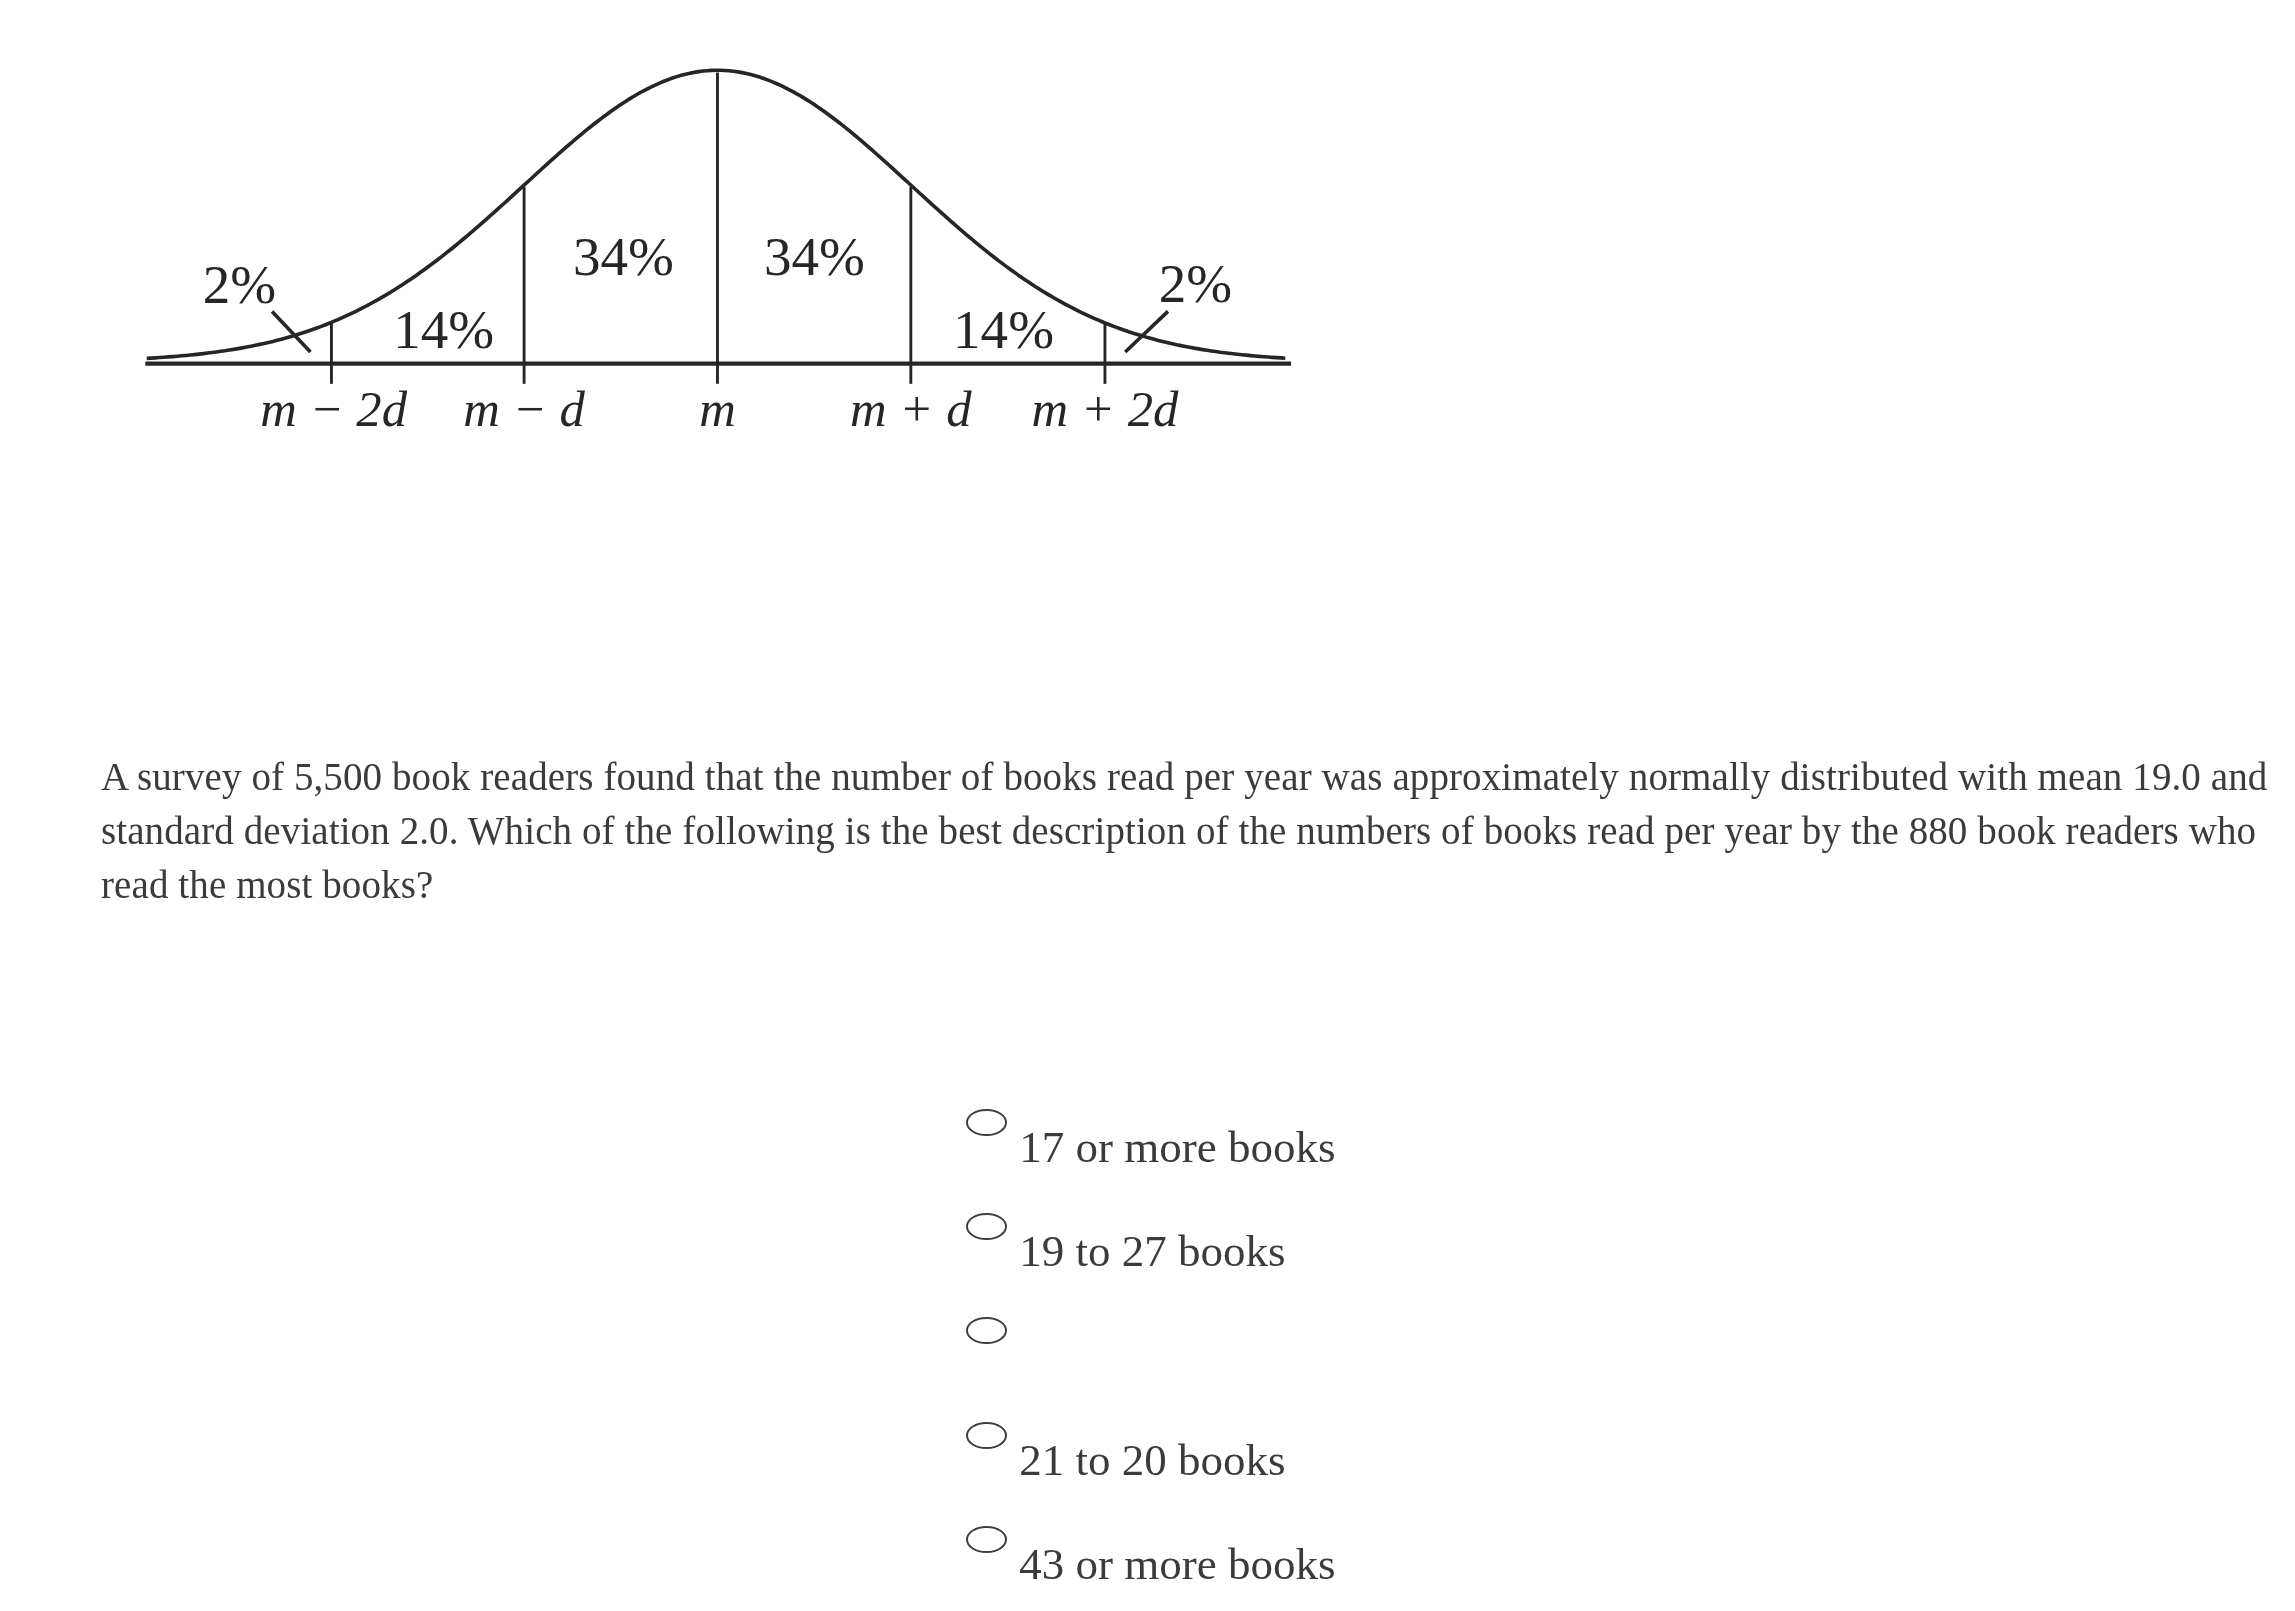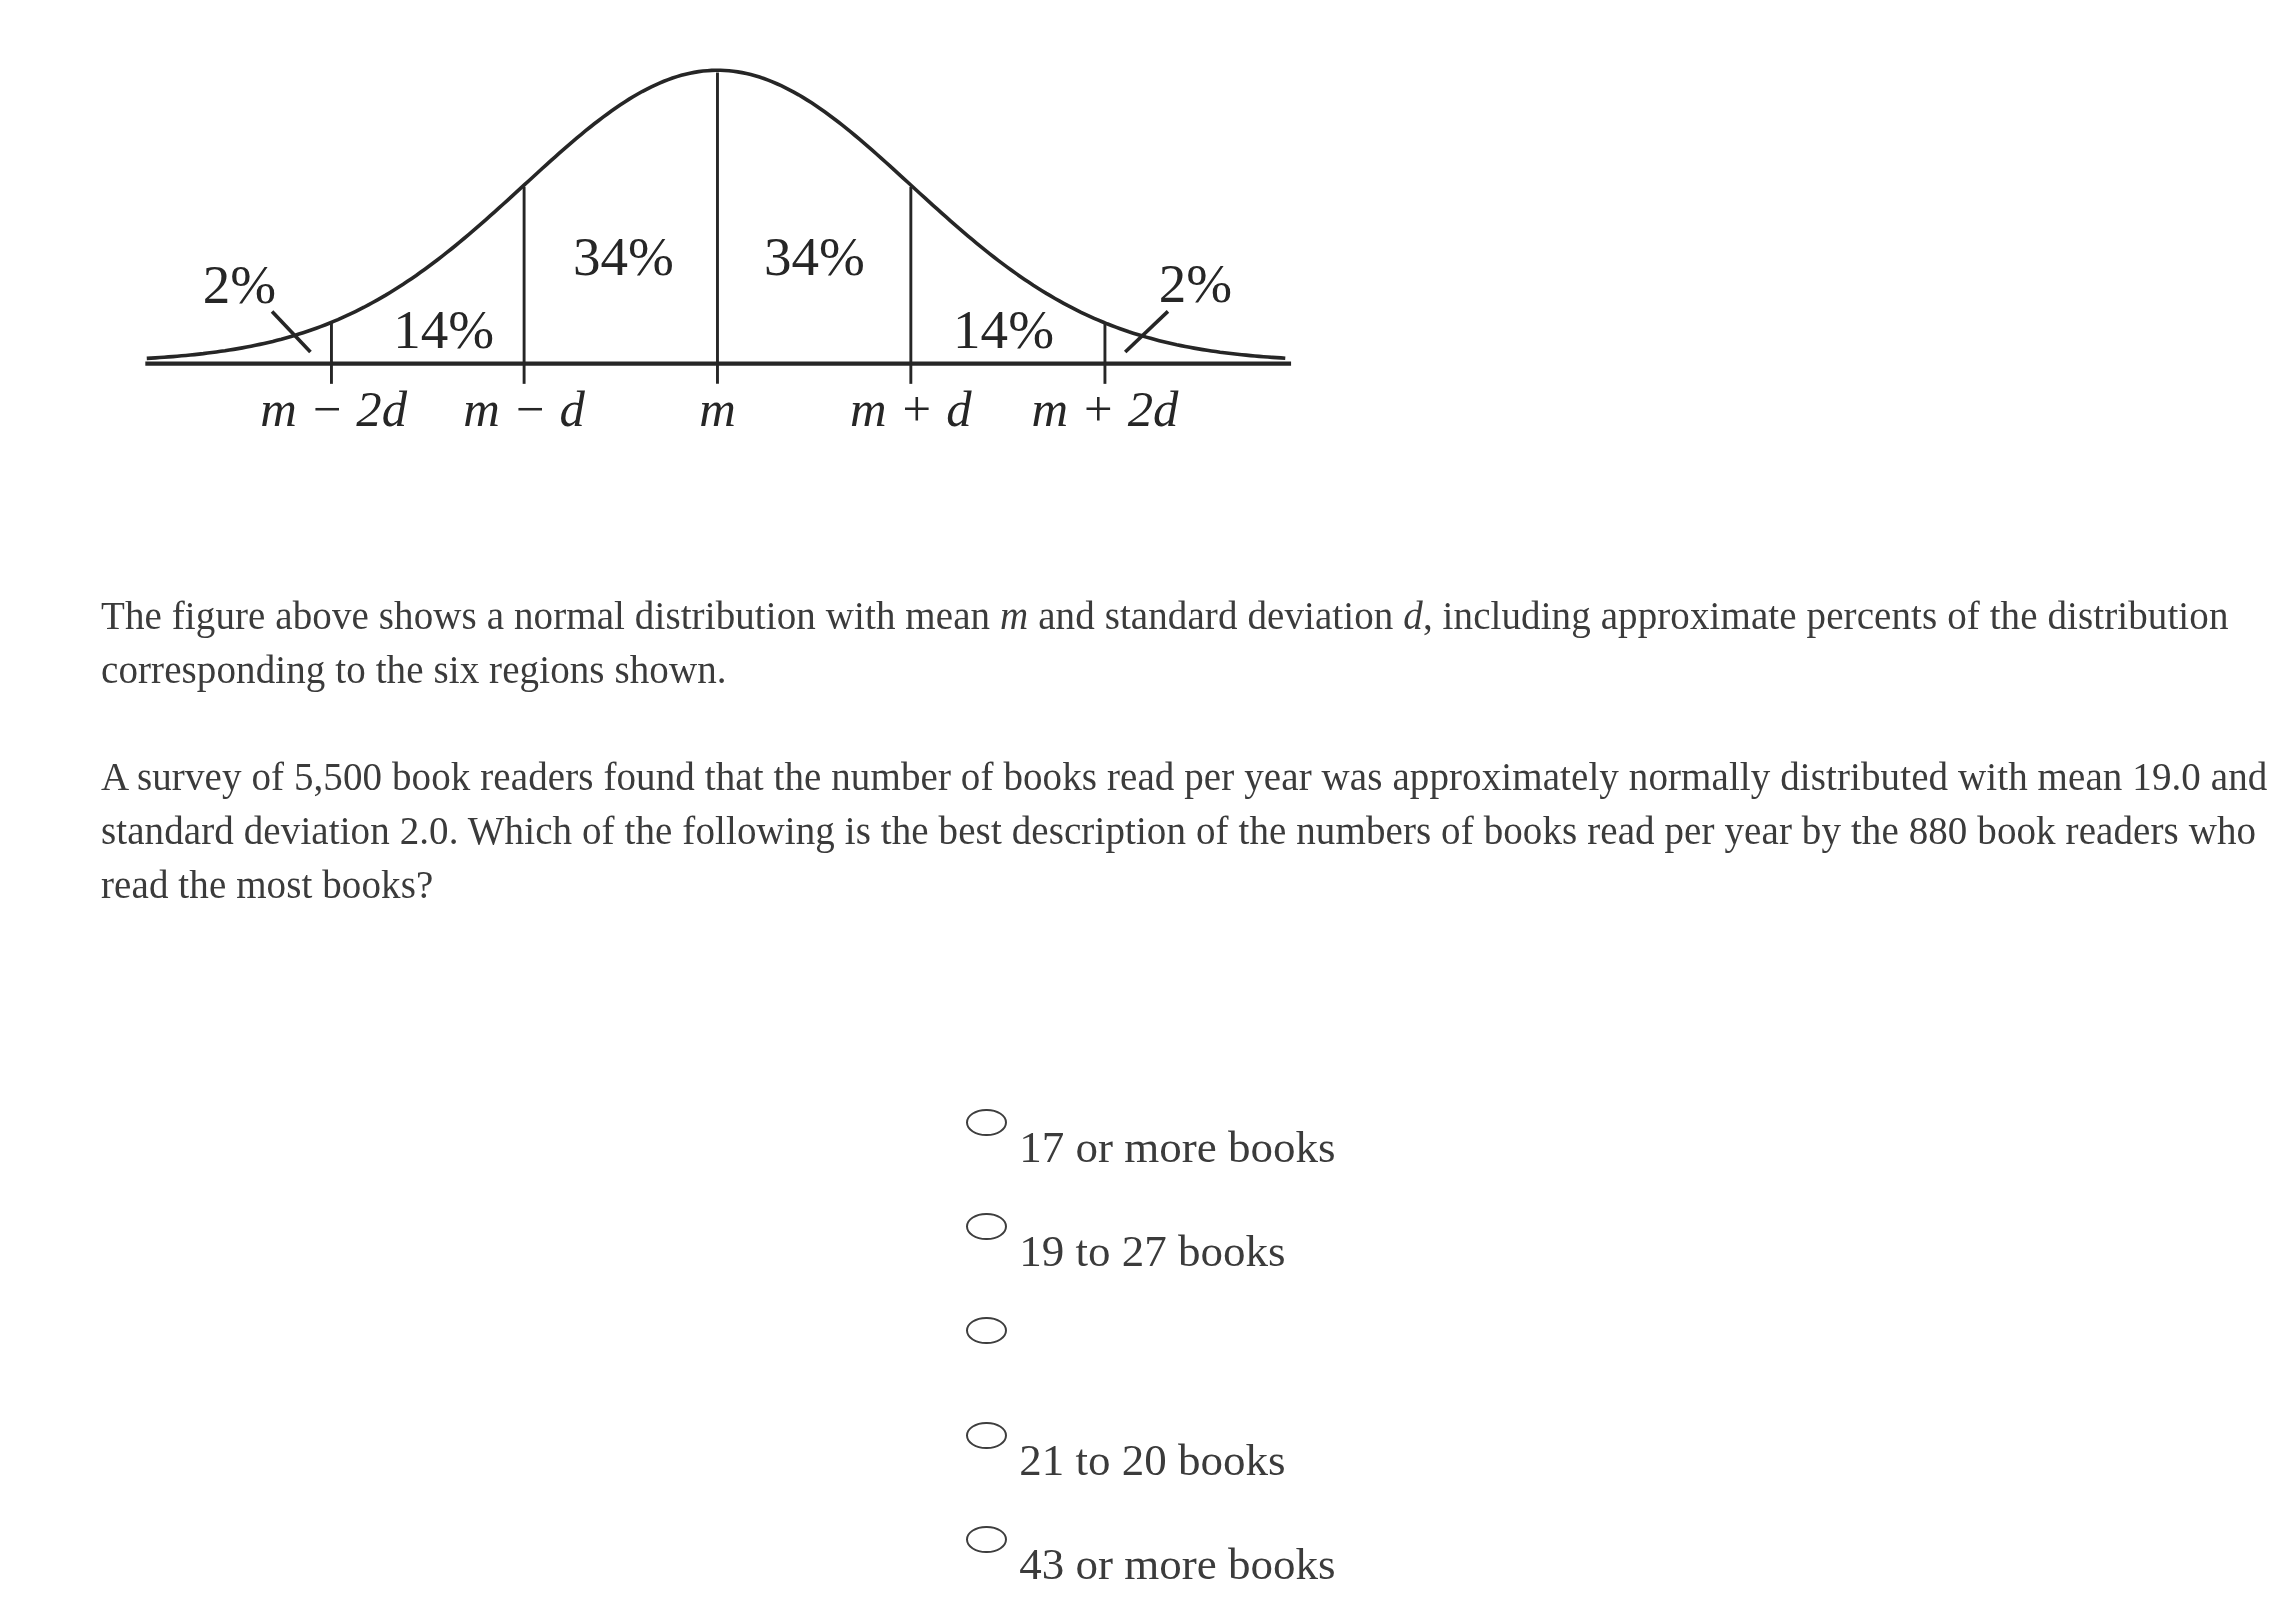--- a/index.html
+++ b/index.html
@@ -84,21 +84,20 @@
       <text x="1124" y="380" text-anchor="middle" class="pct">34%</text>
       <text x="1385" y="481" text-anchor="middle" class="pct">14%</text>
       <text x="1650" y="417" text-anchor="middle" class="pct">2%</text>
       <text x="460" y="588" text-anchor="middle" class="axl">m − 2d</text>
       <text x="723" y="588" text-anchor="middle" class="axl">m − d</text>
       <text x="990" y="588" text-anchor="middle" class="axl">m</text>
       <text x="1257" y="588" text-anchor="middle" class="axl">m + d</text>
       <text x="1525" y="588" text-anchor="middle" class="axl">m + 2d</text>
     </svg>
 
-  <div class="para" id="para1"><span>The figure above shows a normal distribution with mean </span><span class="it">m</span><span> and standard deviation </span><span class="it">d</span><span>, including approximate percents of the distribution corresponding to the six regions shown.</span></div>
 
   <div class="para" id="para2"><span>A survey of 5,500 book readers found that the number of books read per year was approximately normally distributed with mean 19.0 and standard deviation 2.0. Which of the following is the best description of the numbers of books read per year by the 880 book readers who read the most books?</span></div>
 
   <div>
     <div class="opt" style="top:1097px">
       <span class="radio"></span>
       <span class="opt-label">17 or more books</span>
     </div>
     <div class="opt" style="top:1201px">
       <span class="radio"></span>

